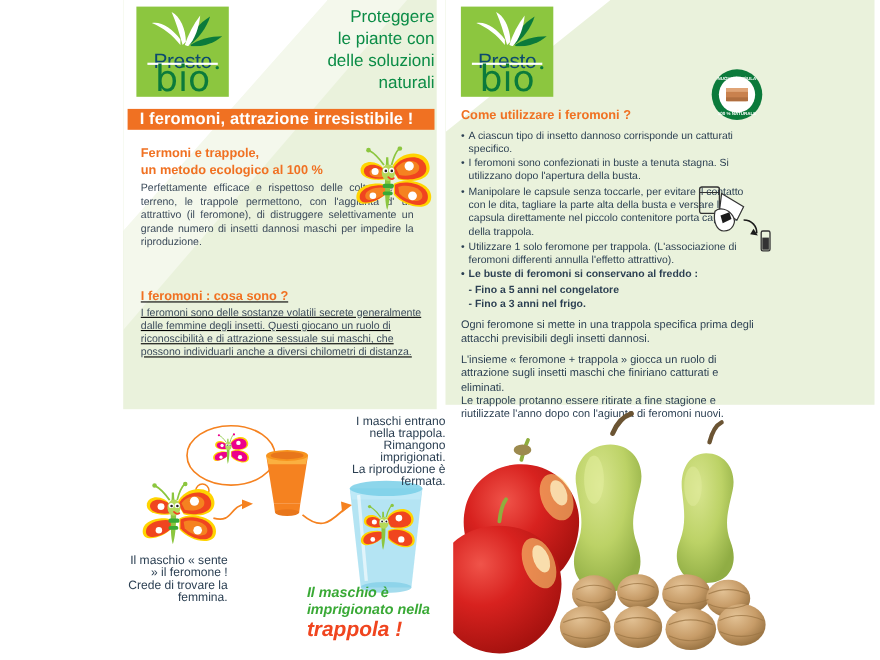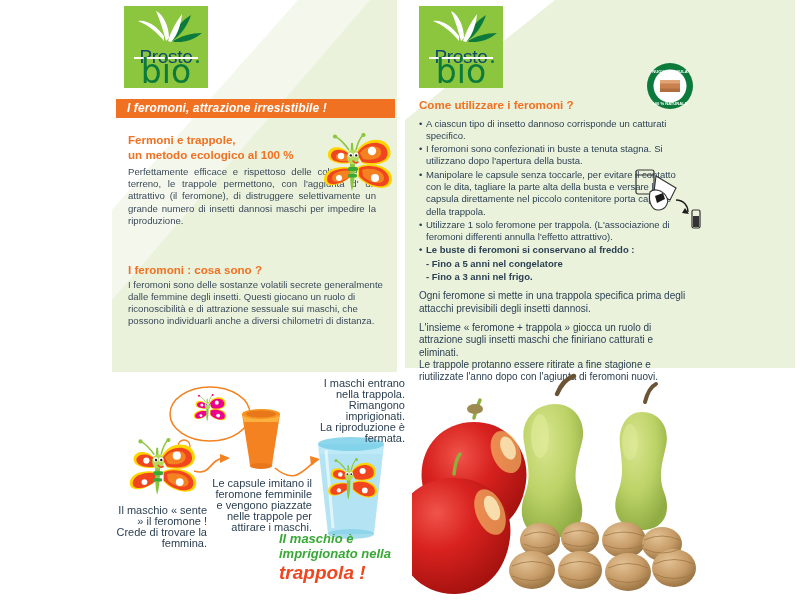--- a/index.html
+++ b/index.html
@@ -72,34 +72,34 @@
   .badge{
     position:absolute;left:646px;top:62px;width:48px;height:48px;
   }
 
   
   .title-bar{
     position:absolute;left:116px;top:99px;width:279px;height:19px;
     background:#f07122;
   }
   .title-bar span{
-    display:block;color:#ffffff;font-size:12px;font-weight:bold;
-    line-height:19px;padding-left:11px;letter-spacing:.1px;font-style:italic;
+    display:block;color:#ffffff;font-size:15px;font-weight:bold;
+    line-height:19px;padding-left:11px;letter-spacing:.1px;
   }
 
   
   .lcol{position:absolute;left:128px;top:133px;width:248px;}
   .h-orange{
     color:#f07122;font-size:11.6px;font-weight:bold;line-height:14.5px;
     margin:0 0 4px 0;
   }
   .body-txt{
     color:#3b4a5a;font-size:9.6px;line-height:12.2px;text-align:justify;margin:0;
   }
-  .lcol2{position:absolute;left:128px;top:263px;width:255px;}
+  .lcol2{position:absolute;left:128px;top:263px;width:255px;text-decoration:underline;}
   .lcol2 .h-orange{margin-bottom:1px;}
   .lcol2 .body-txt{text-align:left;}
 
   
   .bfly-top{position:absolute;left:310px;top:133px;width:86px;height:72px;}
 
   
   .rcol{position:absolute;left:419px;top:98px;width:268px;}
   .rcol .h-orange{font-size:11.6px;margin-bottom:5px;}
   .bullets{margin:0;padding:0;list-style:none;}
@@ -177,20 +177,24 @@
       <path d="M46 33 C50 22 57 13 67 7 C64 17 56 28 48 33 Z" fill="#0b7a3b"></path>
       <path d="M44 33 C47 23 52 14 58 6 C57 17 53 28 47 34 Z" fill="#ffffff"></path>
       <path d="M49 33 C57 28 67 25 78 25 C70 32 59 35 50 34 Z" fill="#0b7a3b"></path>
     </svg>
     <div class="presto">Presto</div>
     <div class="rule"></div>
     <div class="bio">bio</div>
     <div class="dot"></div>
   </div>
 
+  <div class="slogan" style="white-space:pre-line">Proteggere
+le piante con
+delle soluzioni
+naturali</div>
 
   <svg class="badge" viewBox="0 0 48 48">
     <circle cx="24" cy="24" r="23" fill="#0b7a3b"></circle>
     <circle cx="24" cy="24" r="16.5" fill="#ffffff"></circle>
     <rect x="14" y="18" width="20" height="12" rx="1.5" fill="#c9814e"></rect>
     <rect x="14" y="18" width="20" height="3.5" fill="#e0a477"></rect>
     <rect x="14" y="26.5" width="20" height="3.5" fill="#b06e3f"></rect>
     <path id="bt" d="M24 6 a18 18 0 0 1 0 0" fill="none"></path>
     <text x="24" y="10.6" fill="#ffffff" font-size="4.1" font-family="Liberation Sans, sans-serif" font-weight="bold" text-anchor="middle">NUOVA CAPSULA</text>
     <text x="24" y="42.5" fill="#ffffff" font-size="4.1" font-family="Liberation Sans, sans-serif" font-weight="bold" text-anchor="middle">100 % NATURALE</text>
@@ -379,21 +383,20 @@
       <circle cx="40.8" cy="22.4" r="1.2" fill="#222"></circle>
       <circle cx="46.2" cy="22.4" r="1.2" fill="#222"></circle>
       <path d="M39 17 C34 10 30 6 26 4" stroke="#8cc63f" stroke-width="1.6" fill="none"></path>
       <path d="M46 17 C48 9 50 5 53 2" stroke="#8cc63f" stroke-width="1.6" fill="none"></path>
       <circle cx="25" cy="3.5" r="2.1" fill="#8cc63f"></circle>
       <circle cx="53.5" cy="2" r="2.1" fill="#8cc63f"></circle>
     </g>
   </svg>
 
   <div class="cap-txt cap1">Il maschio « sente » il feromone ! Crede di trovare la femmina.</div>
-  <div class="cap-txt cap2">Le capsule imitano il feromone femminile e vengono piazzate nelle trappole per attirare i maschi.</div>
   <div class="cap-txt cap3" style="white-space:pre-line">I maschi entrano nella trappola. Rimangono imprigionati.
 La riproduzione è fermata.</div>
 
   <div class="slogan-bottom">
     <p class="sb-green" style="white-space:pre-line">Il maschio è
 imprigionato nella</p>
     <p class="sb-orange">trappola !</p>
   </div>
 
   <svg class="photo" viewBox="0 0 298 226">

